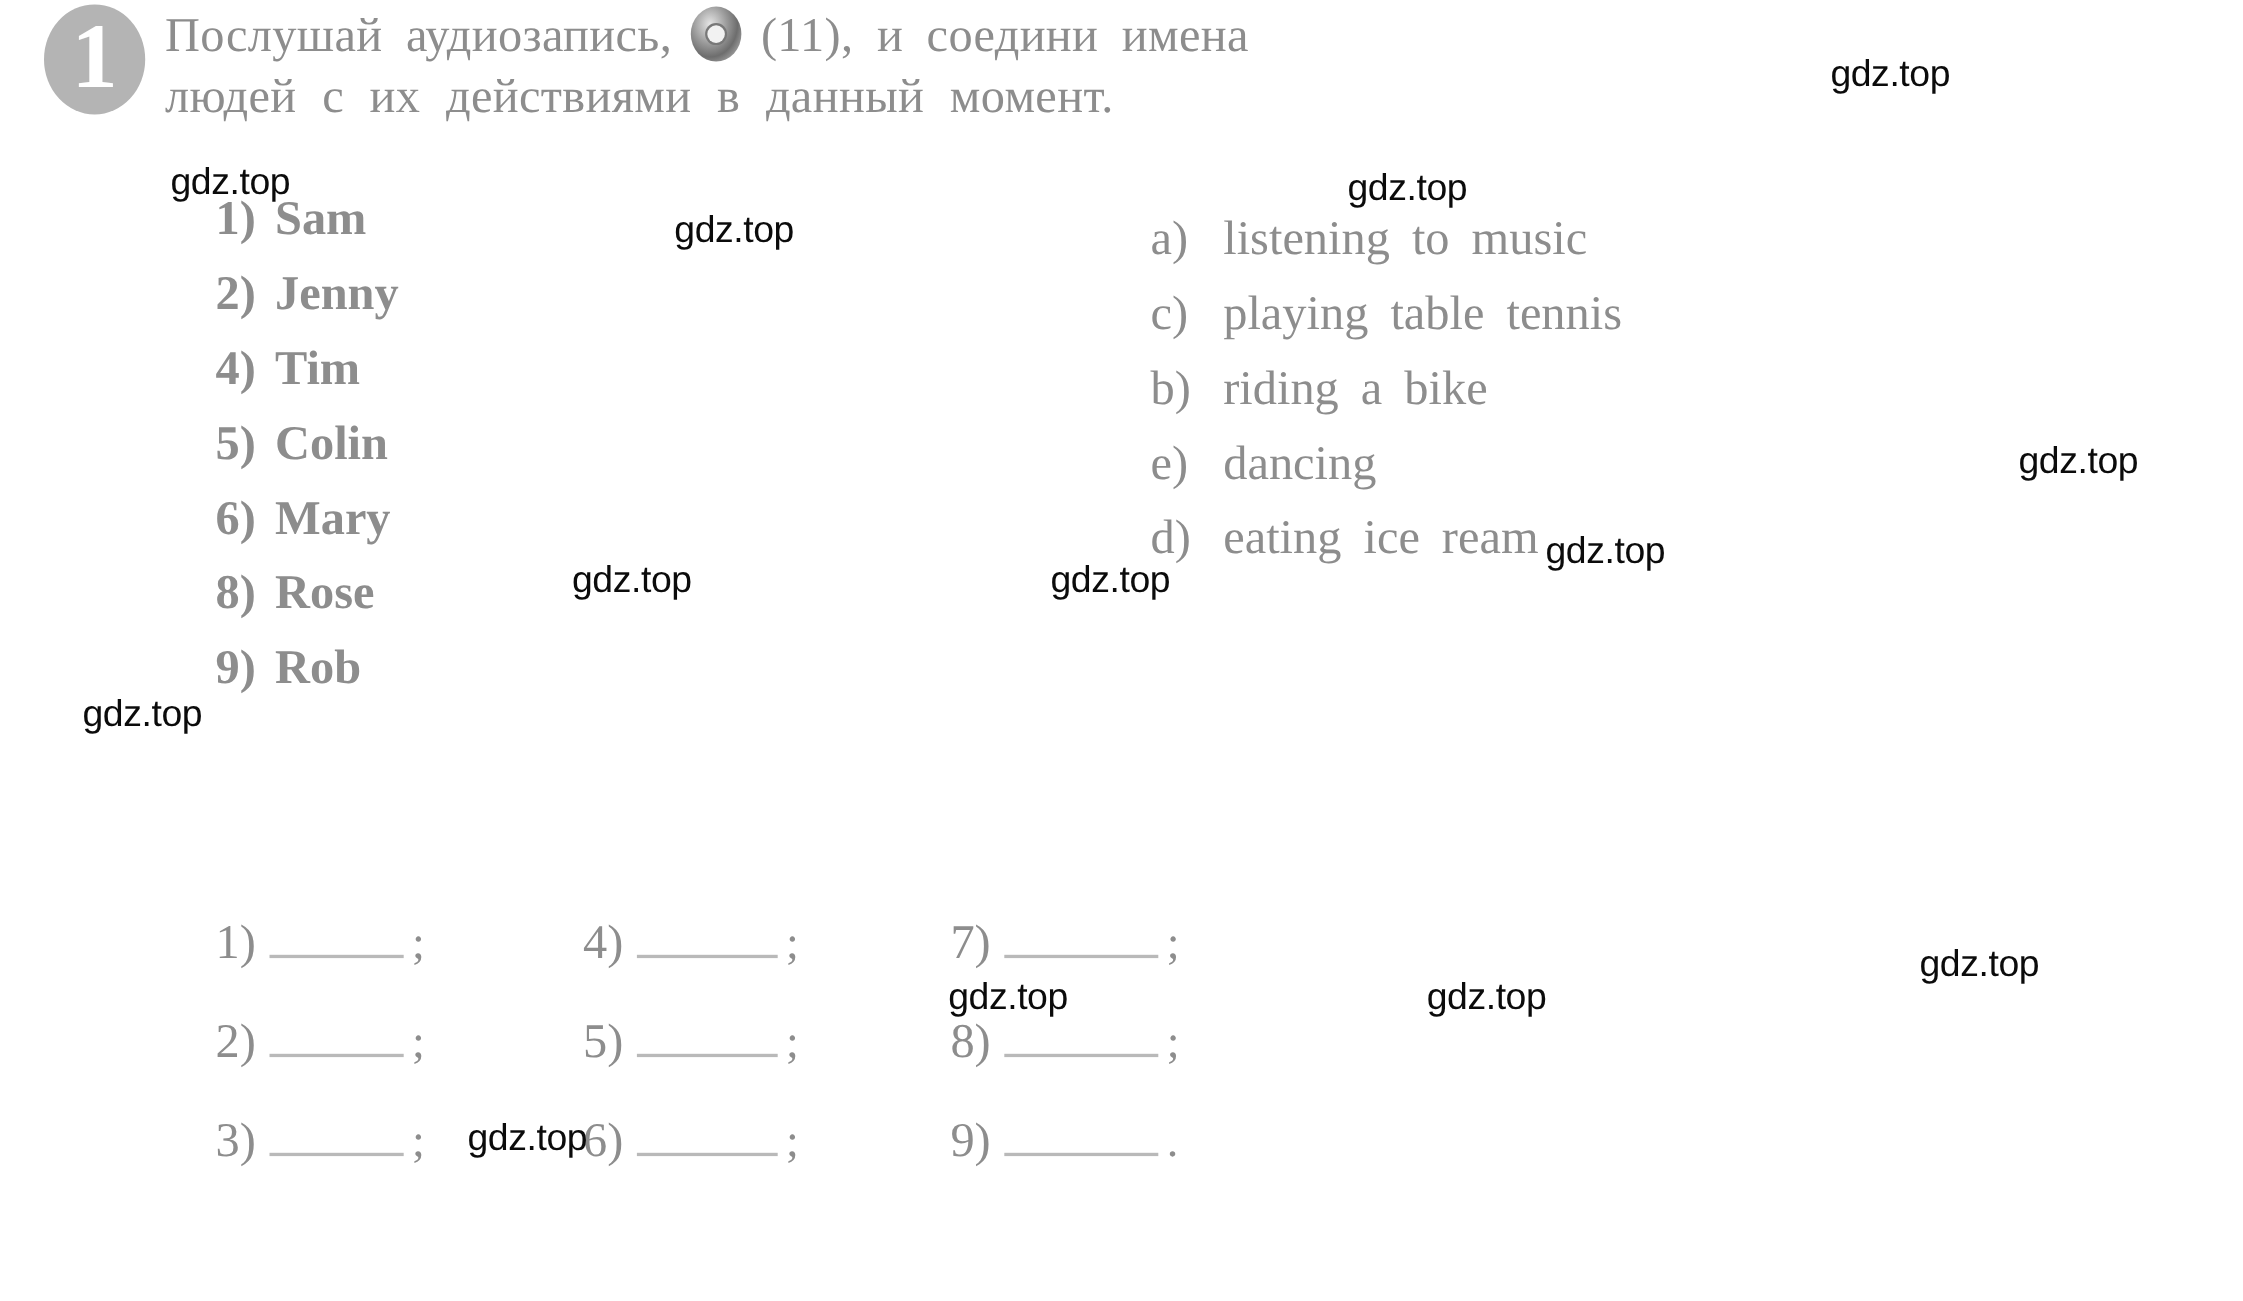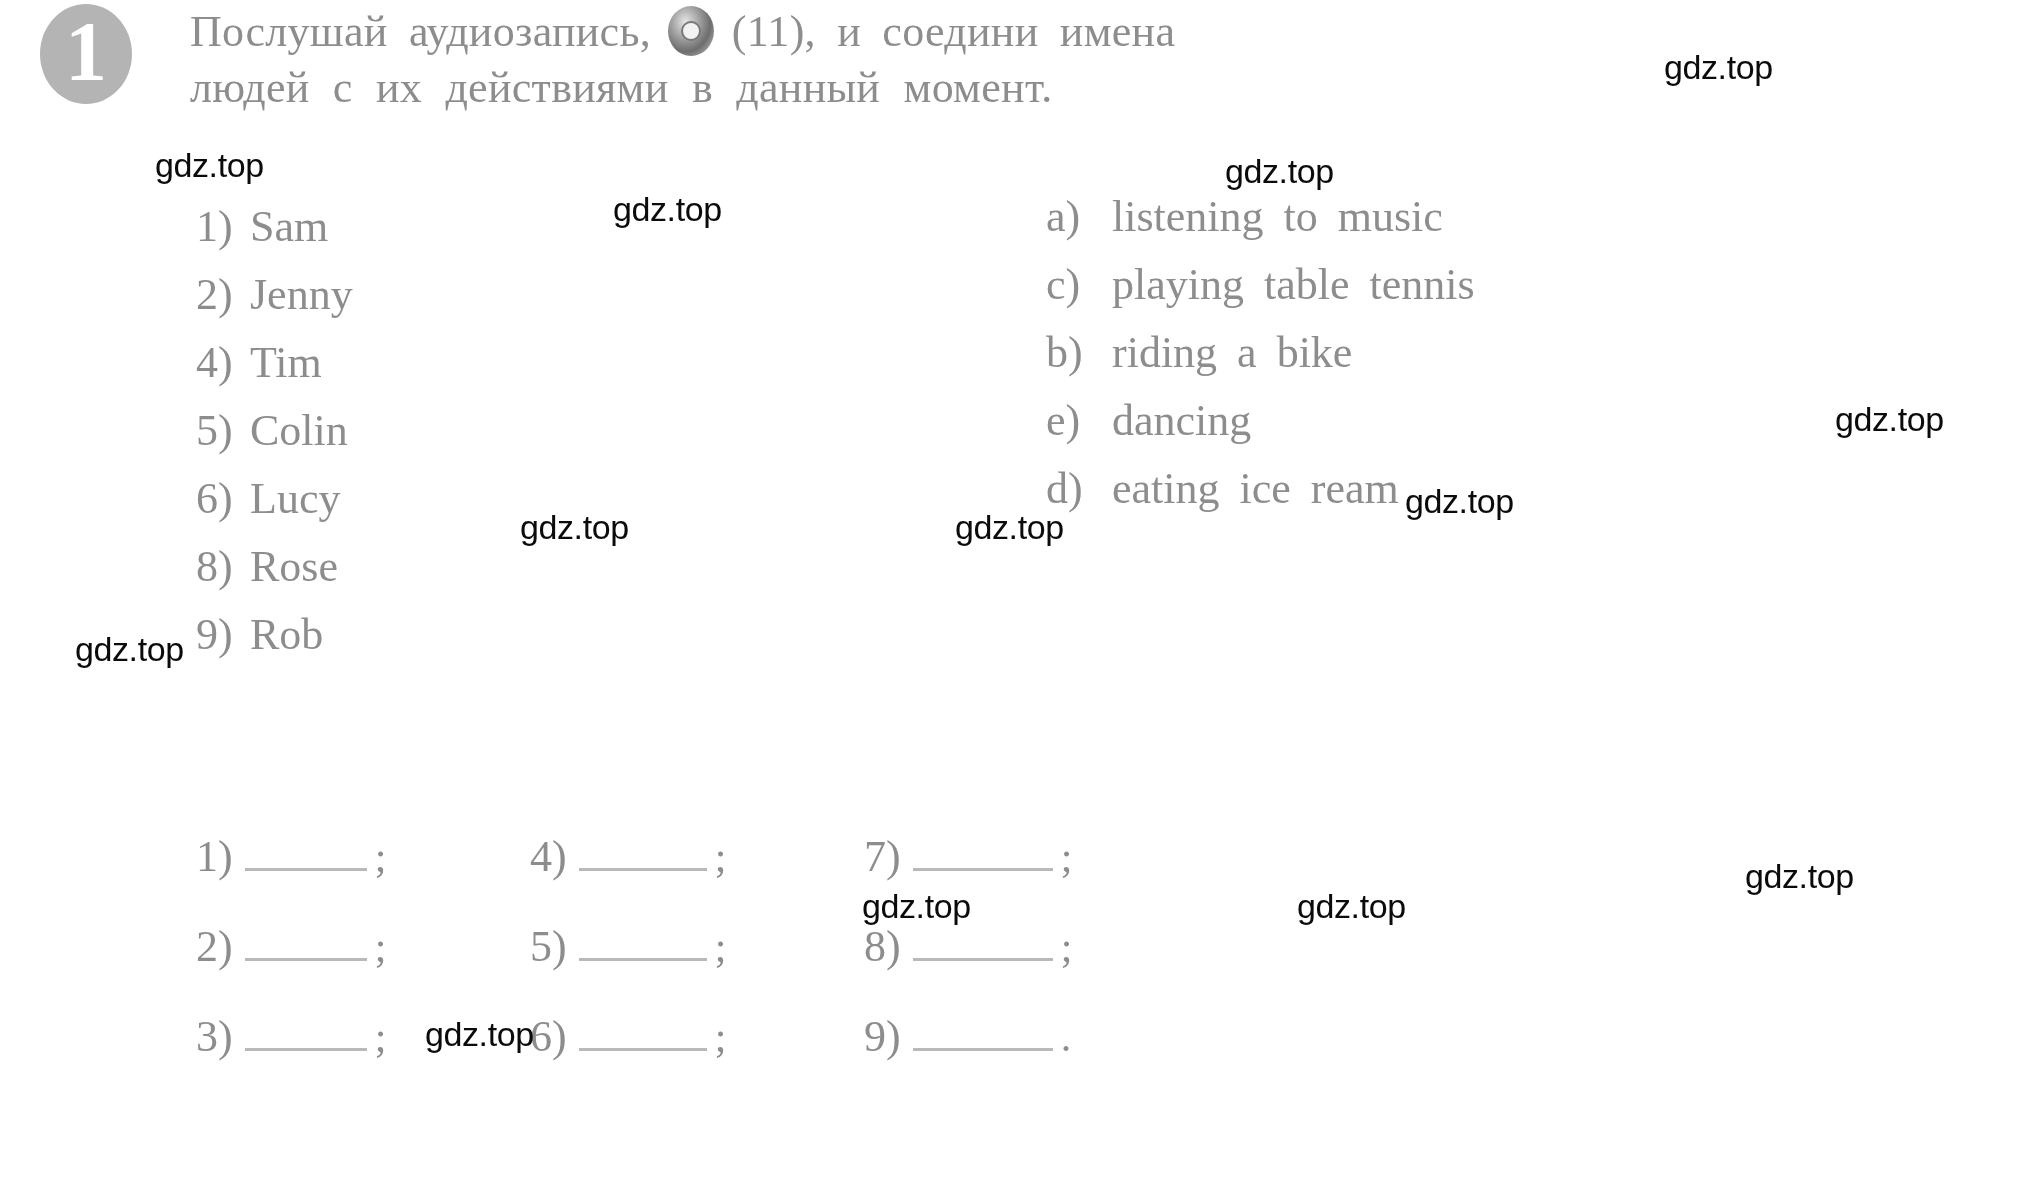--- a/index.html
+++ b/index.html
@@ -59,21 +59,20 @@
   #instruction {
     position: absolute;
     left: 150px;
     top: 4px;
     width: 1380px;
     font-size: 44px;
     line-height: 56px;
     color: #8d8d8d;
     text-align: justify;
     letter-spacing: 0.3px;
-    margin-left: 40px;
   }
   #instruction .seg {
     color: #8d8d8d;
   }
   #instruction .wide {
     word-spacing: 10px;
   }
   .line2 {
     display: block;
     word-spacing: 12px;
@@ -104,21 +103,22 @@
     height: 16px;
     border-radius: 50%;
     background: #f2f2f2;
     box-shadow: 0 0 0 2px #787878;
   }
 
   
   .col-names {
     position: absolute;
     left: 196px;
-    top: 193px;
+    top: 165px;
+    font-weight: bold;
   }
   .col-acts {
     position: absolute;
     left: 1046px;
     top: 183px;
   }
   .item {
     font-size: 44px;
     line-height: 68px;
     color: #8d8d8d;
@@ -211,21 +211,21 @@
     <div class="item">
       <span class="mk">2)</span><span class="txt">Jenny</span>
     </div>
     <div class="item">
       <span class="mk">4)</span><span class="txt">Tim</span>
     </div>
     <div class="item">
       <span class="mk">5)</span><span class="txt">Colin</span>
     </div>
     <div class="item">
-      <span class="mk">6)</span><span class="txt">Lucy</span>
+      <span class="mk">6)</span><span class="txt">Mary</span>
     </div>
     <div class="item">
       <span class="mk">8)</span><span class="txt">Rose</span>
     </div>
     <div class="item">
       <span class="mk">9)</span><span class="txt">Rob</span>
     </div>
   </div>
 
   <div class="col-acts">

